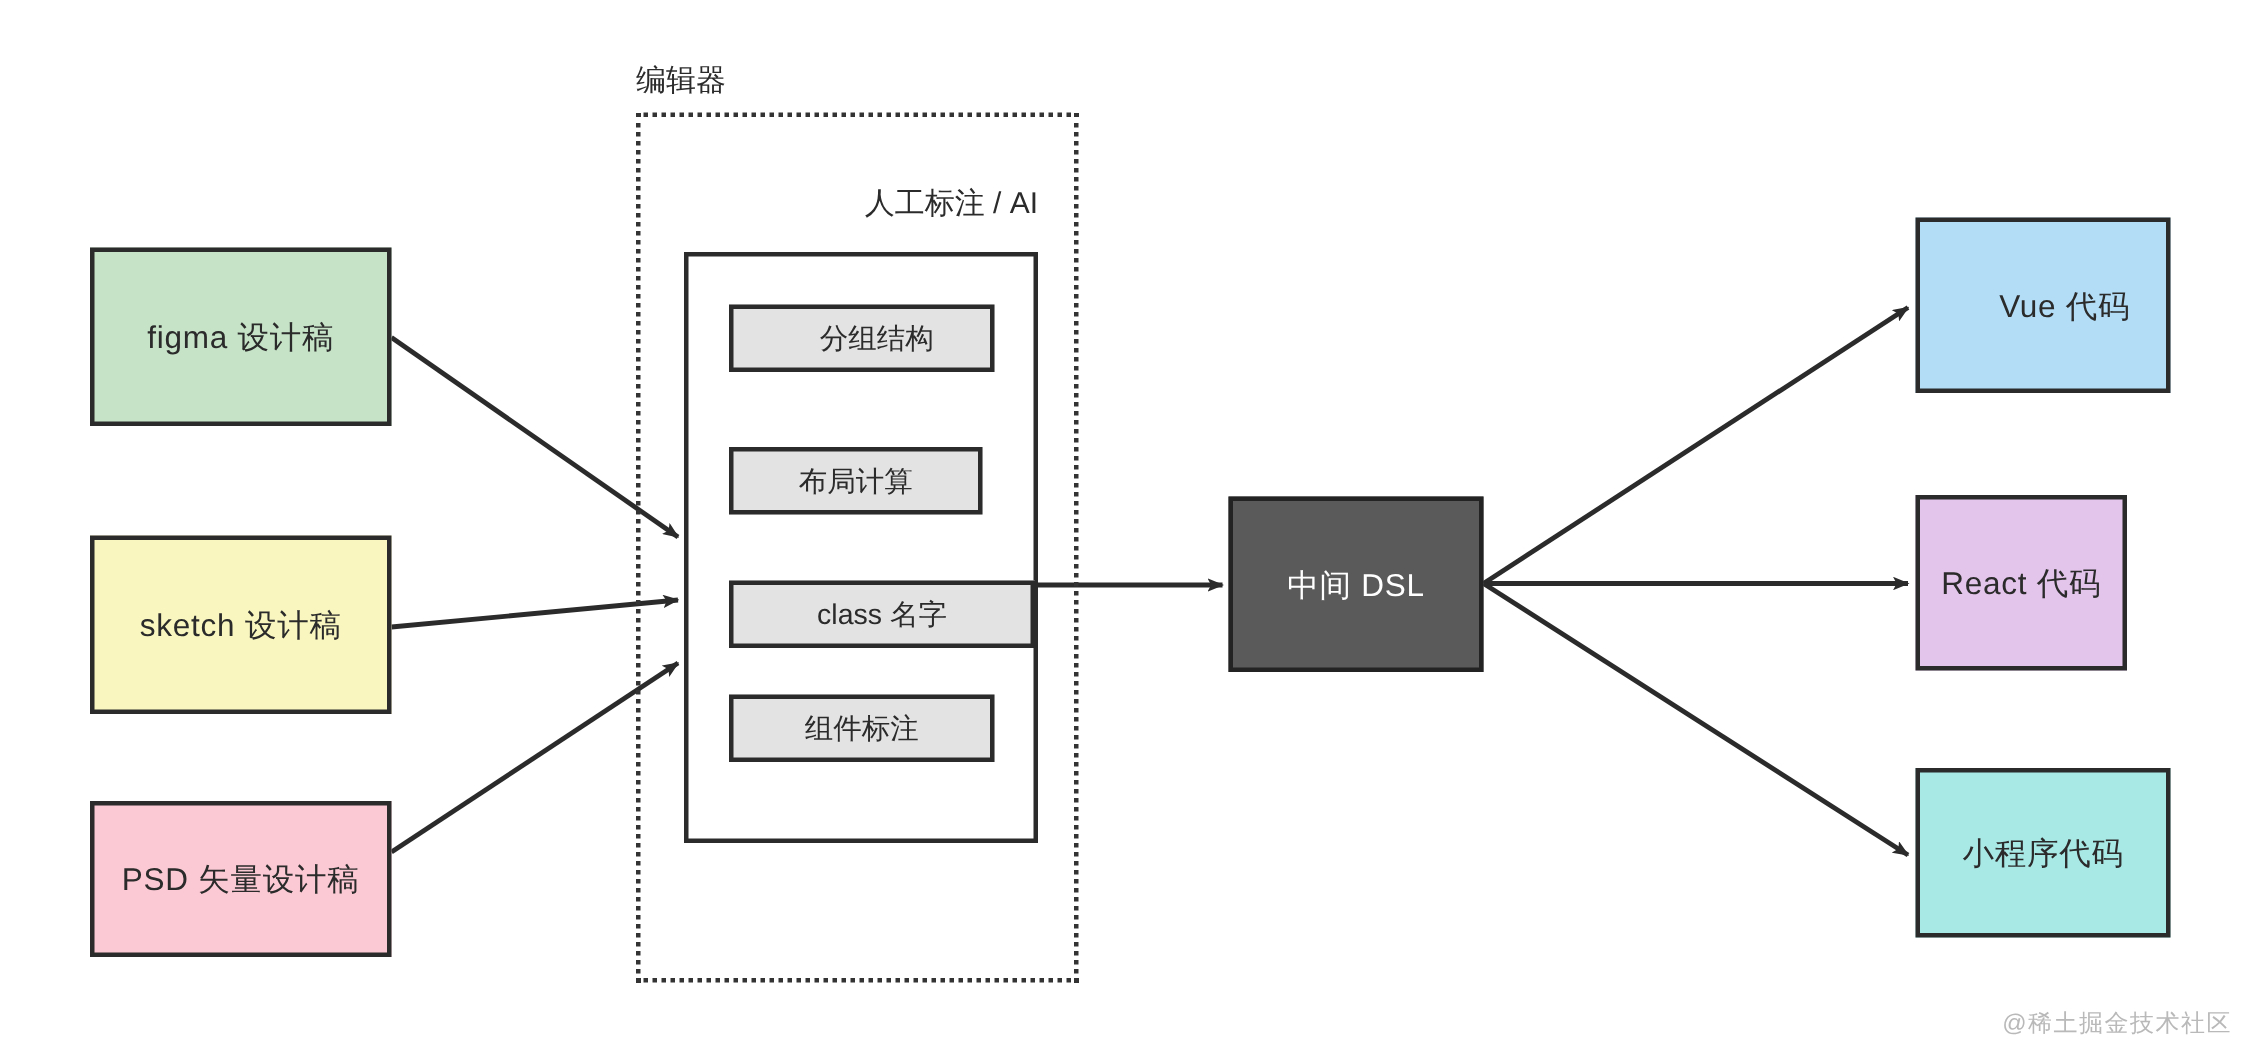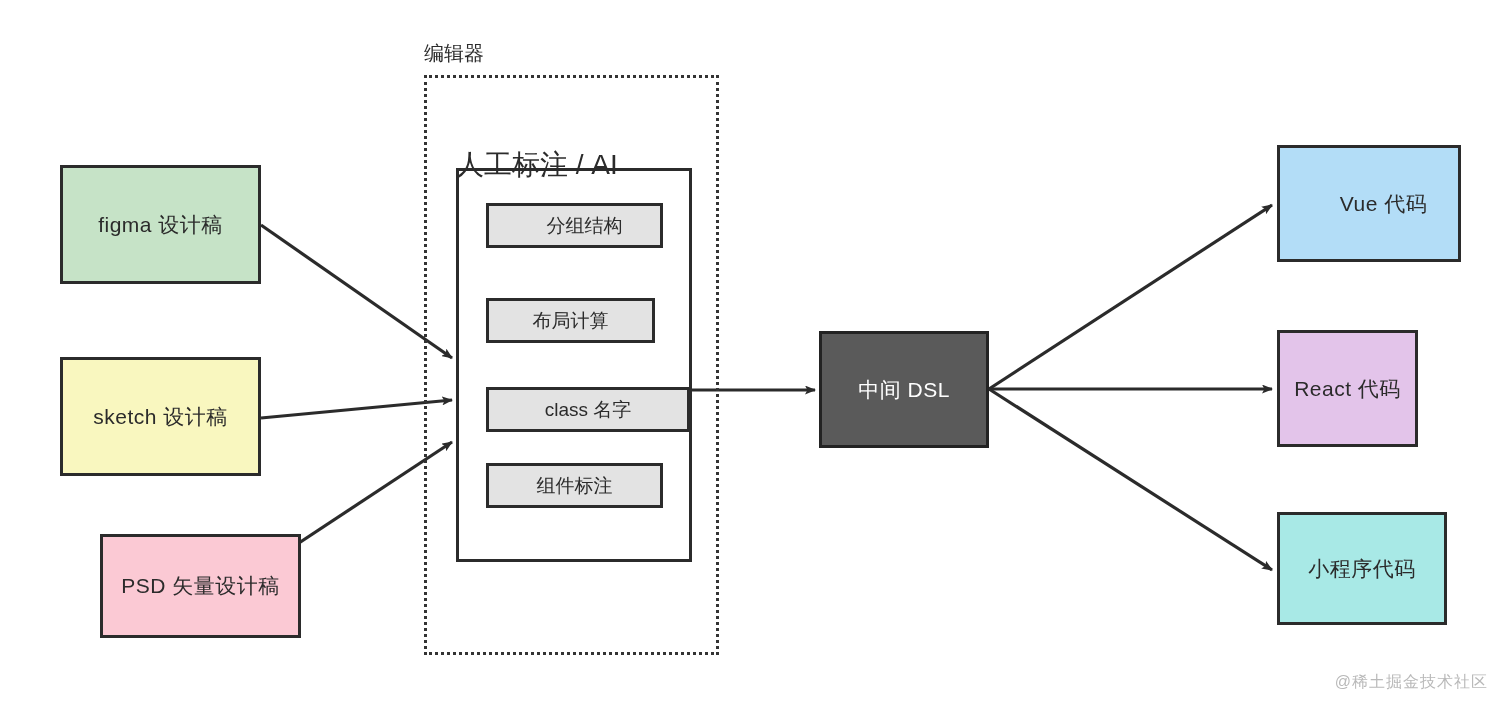--- a/index.html
+++ b/index.html
@@ -66,26 +66,25 @@
   }
   .panel {
     position: absolute;
     box-sizing: border-box;
     border: 3px solid #2b2b2b;
     background: #ffffff;
     z-index: 2;
   }
   .panel-title {
     position: absolute;
-    font-size: 28px;
+    font-size: 20px;
     color: #2b2b2b;
     z-index: 4;
     white-space: nowrap;
-    text-align: left;
-    margin-top: 24px;
+    text-align: right;
   }
   .panel-item {
     position: absolute;
     box-sizing: border-box;
     display: flex;
     align-items: center;
     justify-content: center;
     background: #e3e3e3;
     border: 3px solid #2b2b2b;
     font-size: 19px;
@@ -129,21 +128,21 @@
   </svg>
 
   <div class="node src-node" style="left:60px; top:165px; width:201px; height:119px; background:#c6e3c7;">
     <span>figma 设计稿</span>
   </div>
 
   <div class="node src-node" style="left:60px; top:357px; width:201px; height:119px; background:#f9f7bf;">
     <span>sketch 设计稿</span>
   </div>
 
-  <div class="node src-node" style="left:60px; top:534px; width:201px; height:104px; background:#fbc9d4;margin-left:40px;">
+  <div class="node src-node" style="left:60px; top:534px; width:201px; height:104px; background:#fbc9d4;">
     <span>PSD 矢量设计稿</span>
   </div>
 
   <div class="editor-label" style="left:424px; top:40px;">编辑器</div>
 
   <div class="editor-frame" style="left:424px; top:75px; width:295px; height:580px;"></div>
 
   <div class="panel-title" style="left:456px; top:122px; width:236px;">人工标注 / AI</div>
 
   <div class="panel" style="left:456px; top:168px; width:236px; height:394px;"></div>
@@ -158,21 +157,21 @@
     <span>class 名字</span>
   </div>
   <div class="panel-item" style="left:486px; top:463px; width:177px; height:45px;">
     <span>组件标注</span>
   </div>
 
   <div class="node dsl-node" style="left:819px; top:331px; width:170px; height:117px;">
     <span>中间 DSL</span>
   </div>
 
-  <div class="node out-node" style="left:1277px; top:145px; width:184px; height:117px; background:#b3ddf7;padding-left:29px;">
+  <div class="node out-node" style="left:1277px; top:145px; width:170px; height:117px; background:#b3ddf7;padding-left:29px;">
     <span>Vue 代码</span>
   </div>
 
   <div class="node out-node" style="left:1277px; top:330px; width:141px; height:117px; background:#e3c4ea;">
     <span>React 代码</span>
   </div>
 
   <div class="node out-node" style="left:1277px; top:512px; width:170px; height:113px; background:#a8e9e6;">
     <span>小程序代码</span>
   </div>

